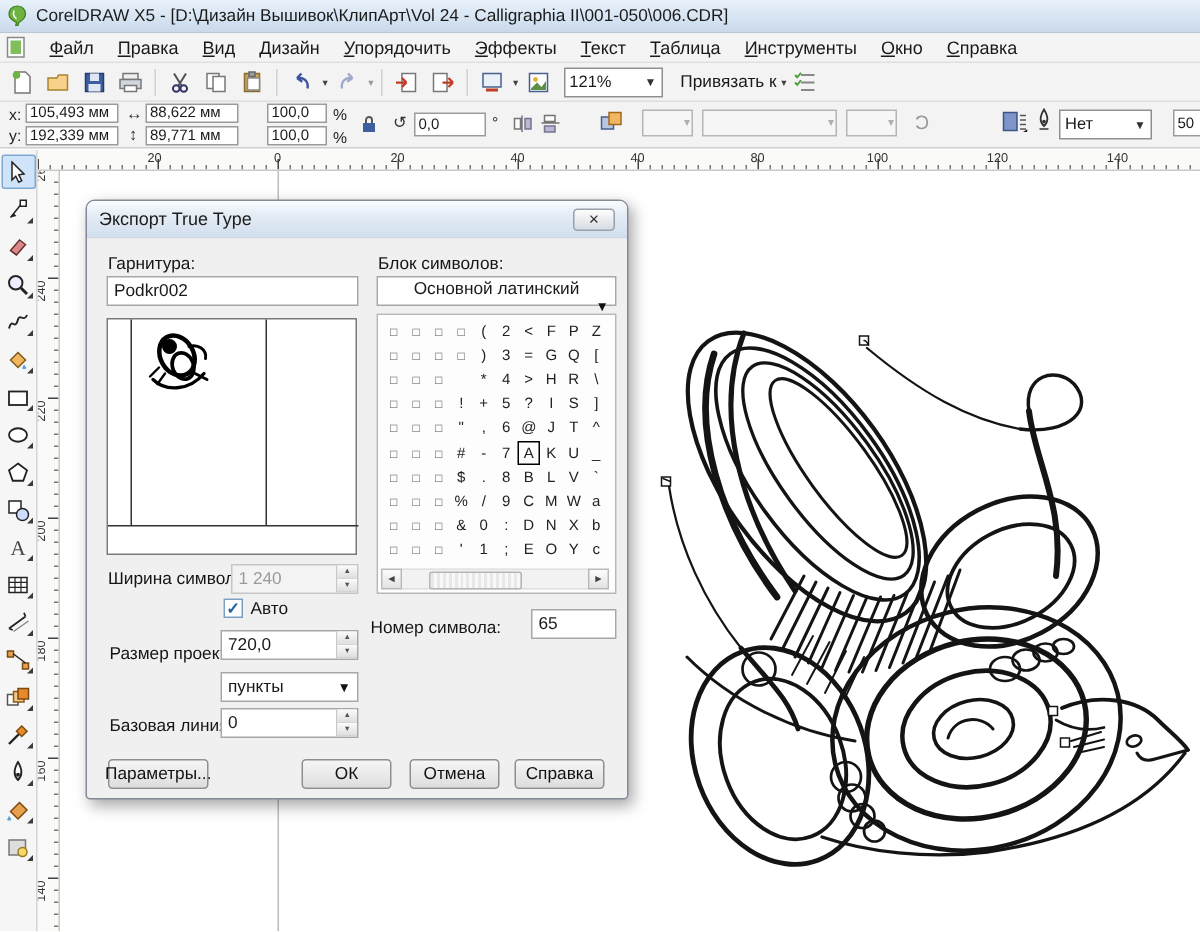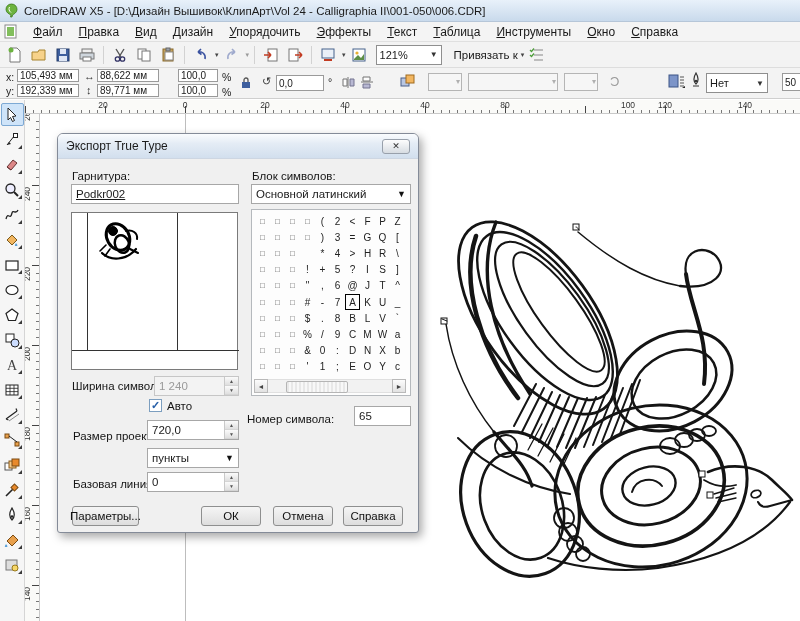--- a/index.html
+++ b/index.html
@@ -400,21 +400,21 @@
     <div class="htick" style="left: 744px;"></div>
     <div class="htick" style="left: 752px;"></div>
     <div class="htick" style="left: 760px;"></div>
     <div class="htick" style="left: 768px;"></div>
     <div class="hlabel" style="left: 78px;">20</div>
     <div class="hlabel" style="left: 160px;">0</div>
     <div class="hlabel" style="left: 240px;">20</div>
     <div class="hlabel" style="left: 320px;">40</div>
     <div class="hlabel" style="left: 400px;">40</div>
     <div class="hlabel" style="left: 480px;">80</div>
-    <div class="hlabel" style="left: 560px; margin-left: 43px;">100</div>
+    <div class="hlabel" style="left: 560px;">100</div>
     <div class="hlabel" style="left: 640px;">120</div>
     <div class="hlabel" style="left: 720px;">140</div>
   </div>
 <div id="vruler" class="abs">
     <div class="vtick" style="top: 7px;"></div>
     <div class="vtick" style="top: 15px;"></div>
     <div class="vtick" style="top: 23px;"></div>
     <div class="vtick" style="top: 31px;"></div>
     <div class="vtick" style="top: 39px;"></div>
     <div class="vtick" style="top: 47px;"></div>
@@ -661,26 +661,26 @@
   </svg>
 </div>
 
 <div id="dialog" class="abs">
   <div id="dialog-title">
     <span>Экспорт True Type</span>
     <span id="dialog-close">✕</span>
   </div>
 
   <span class="dlabel" style="left:14px;top:36px;">Гарнитура:</span>
-  <div class="dinput" style="left:13px;top:50px;width:168px;height:20px;text-decoration:underline;">
+  <div class="dinput" style="left:13px;top:50px;width:168px;height:20px;">
     <span>Podkr002</span>
   </div>
 
   <span class="dlabel" style="left:194px;top:36px;">Блок символов:</span>
-  <div class="dselect" style="left:193px;top:50px;width:160px;height:20px;">
+  <div class="dselect" style="left:193px;top:50px;width:160px;height:20px;flex-direction:column;">
     <span>Основной латинский</span>
       <span class="sel-arrow">▼</span>
   </div>
 
   <div id="preview-box">
     <div class="pv-vline" style="left:15px;"></div>
     <div class="pv-vline" style="left:105px;"></div>
     <div class="pv-hline"></div>
     <svg class="abs" style="left:24px;top:6px;" width="48" height="50" viewBox="0 0 48 50">
       <g stroke="#000" fill="none" stroke-linecap="round">

